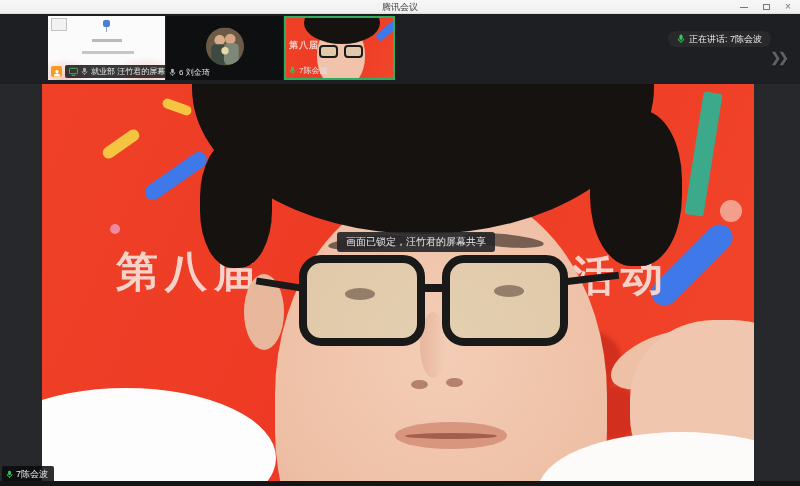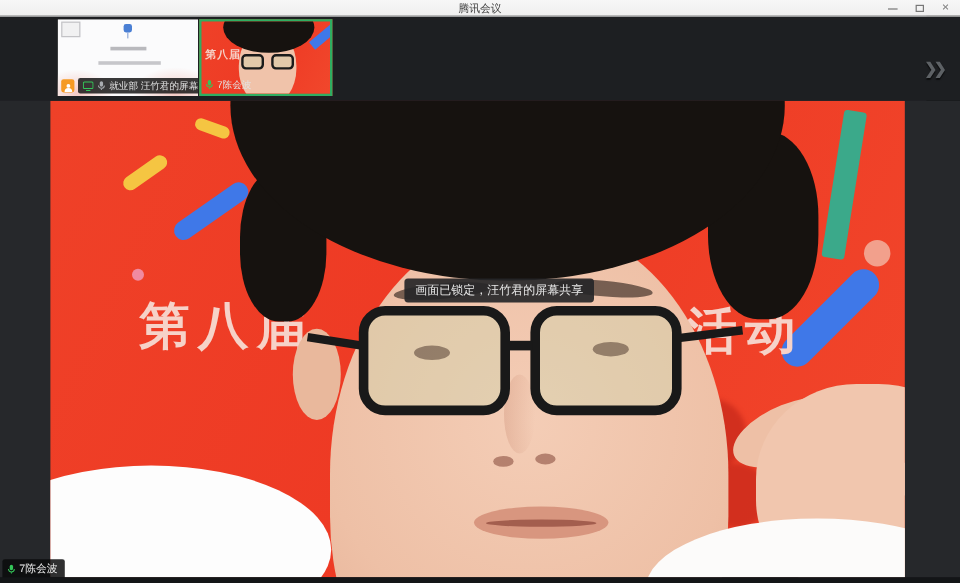--- a/index.html
+++ b/index.html
@@ -174,20 +174,40 @@
                 <path d="M1.5 5.5a3.5 3.5 0 0 0 7 0" stroke-width="1.2"></path>
                 <line x1="5" y1="9.5" x2="5" y2="11" stroke-width="1.2"></line>
               </svg>
             <span>就业部 汪竹君的屏幕共享</span>
           </span>
         </div>
       </div>
 
 
 
+      <div class="thumb">
+        <div class="avatar">
+          <svg width="38" height="38" viewBox="0 0 36 36">
+              <rect width="36" height="36" fill="#6b5b46"></rect>
+              <circle cx="13" cy="12" r="5" fill="#d9ad8a"></circle>
+              <circle cx="23" cy="11" r="5" fill="#d4a684"></circle>
+              <rect x="5" y="16" width="14" height="20" rx="4" fill="#3c4a3f"></rect>
+              <rect x="17" y="15" width="14" height="20" rx="4" fill="#7d8878"></rect>
+              <circle cx="18" cy="22" r="3.5" fill="#e8d7a8"></circle>
+            </svg>
+        </div>
+        <div class="t-label">
+          <svg class="mic mic-grey" width="7" height="9" viewBox="0 0 10 12">
+              <rect x="3" y="0.5" width="4" height="6.5" rx="2"></rect>
+              <path d="M1.5 5.5a3.5 3.5 0 0 0 7 0" stroke-width="1.2"></path>
+              <line x1="5" y1="9.5" x2="5" y2="11" stroke-width="1.2"></line>
+            </svg>
+          <span>6 刘金琦</span>
+        </div>
+      </div>
 
 
       <div class="thumb active">
         <div class="mini-video">
           <div class="mini-stripe"></div>
           <div class="mini-banner">第八届</div>
           <div class="mini-face"></div>
           <div class="mini-hair"></div>
           <div class="mini-lens" style="left:33px;"></div>
           <div class="mini-lens" style="left:58px;"></div>
@@ -199,20 +219,28 @@
               <line x1="5" y1="9.5" x2="5" y2="11" stroke-width="1.2"></line>
             </svg>
           <span>7陈会波</span>
         </div>
       </div>
 
     </div>
 
     <div class="more-arrow">❯❯</div>
 
+    <div class="speaking-toast">
+      <svg class="mic mic-green" width="8" height="10" viewBox="0 0 10 12">
+          <rect x="3" y="0.5" width="4" height="6.5" rx="2"></rect>
+          <path d="M1.5 5.5a3.5 3.5 0 0 0 7 0" stroke-width="1.2"></path>
+          <line x1="5" y1="9.5" x2="5" y2="11" stroke-width="1.2"></line>
+        </svg>
+      <span>正在讲话: 7陈会波</span>
+    </div>
   </div>
 
   <div class="main">
 
     <div id="main-video">
 
       <div class="deco teal-bar"></div>
       <div class="deco blue-stripe-r"></div>
       <div class="deco blue-ribbon-l"></div>
       <div class="deco yellow-1"></div>

